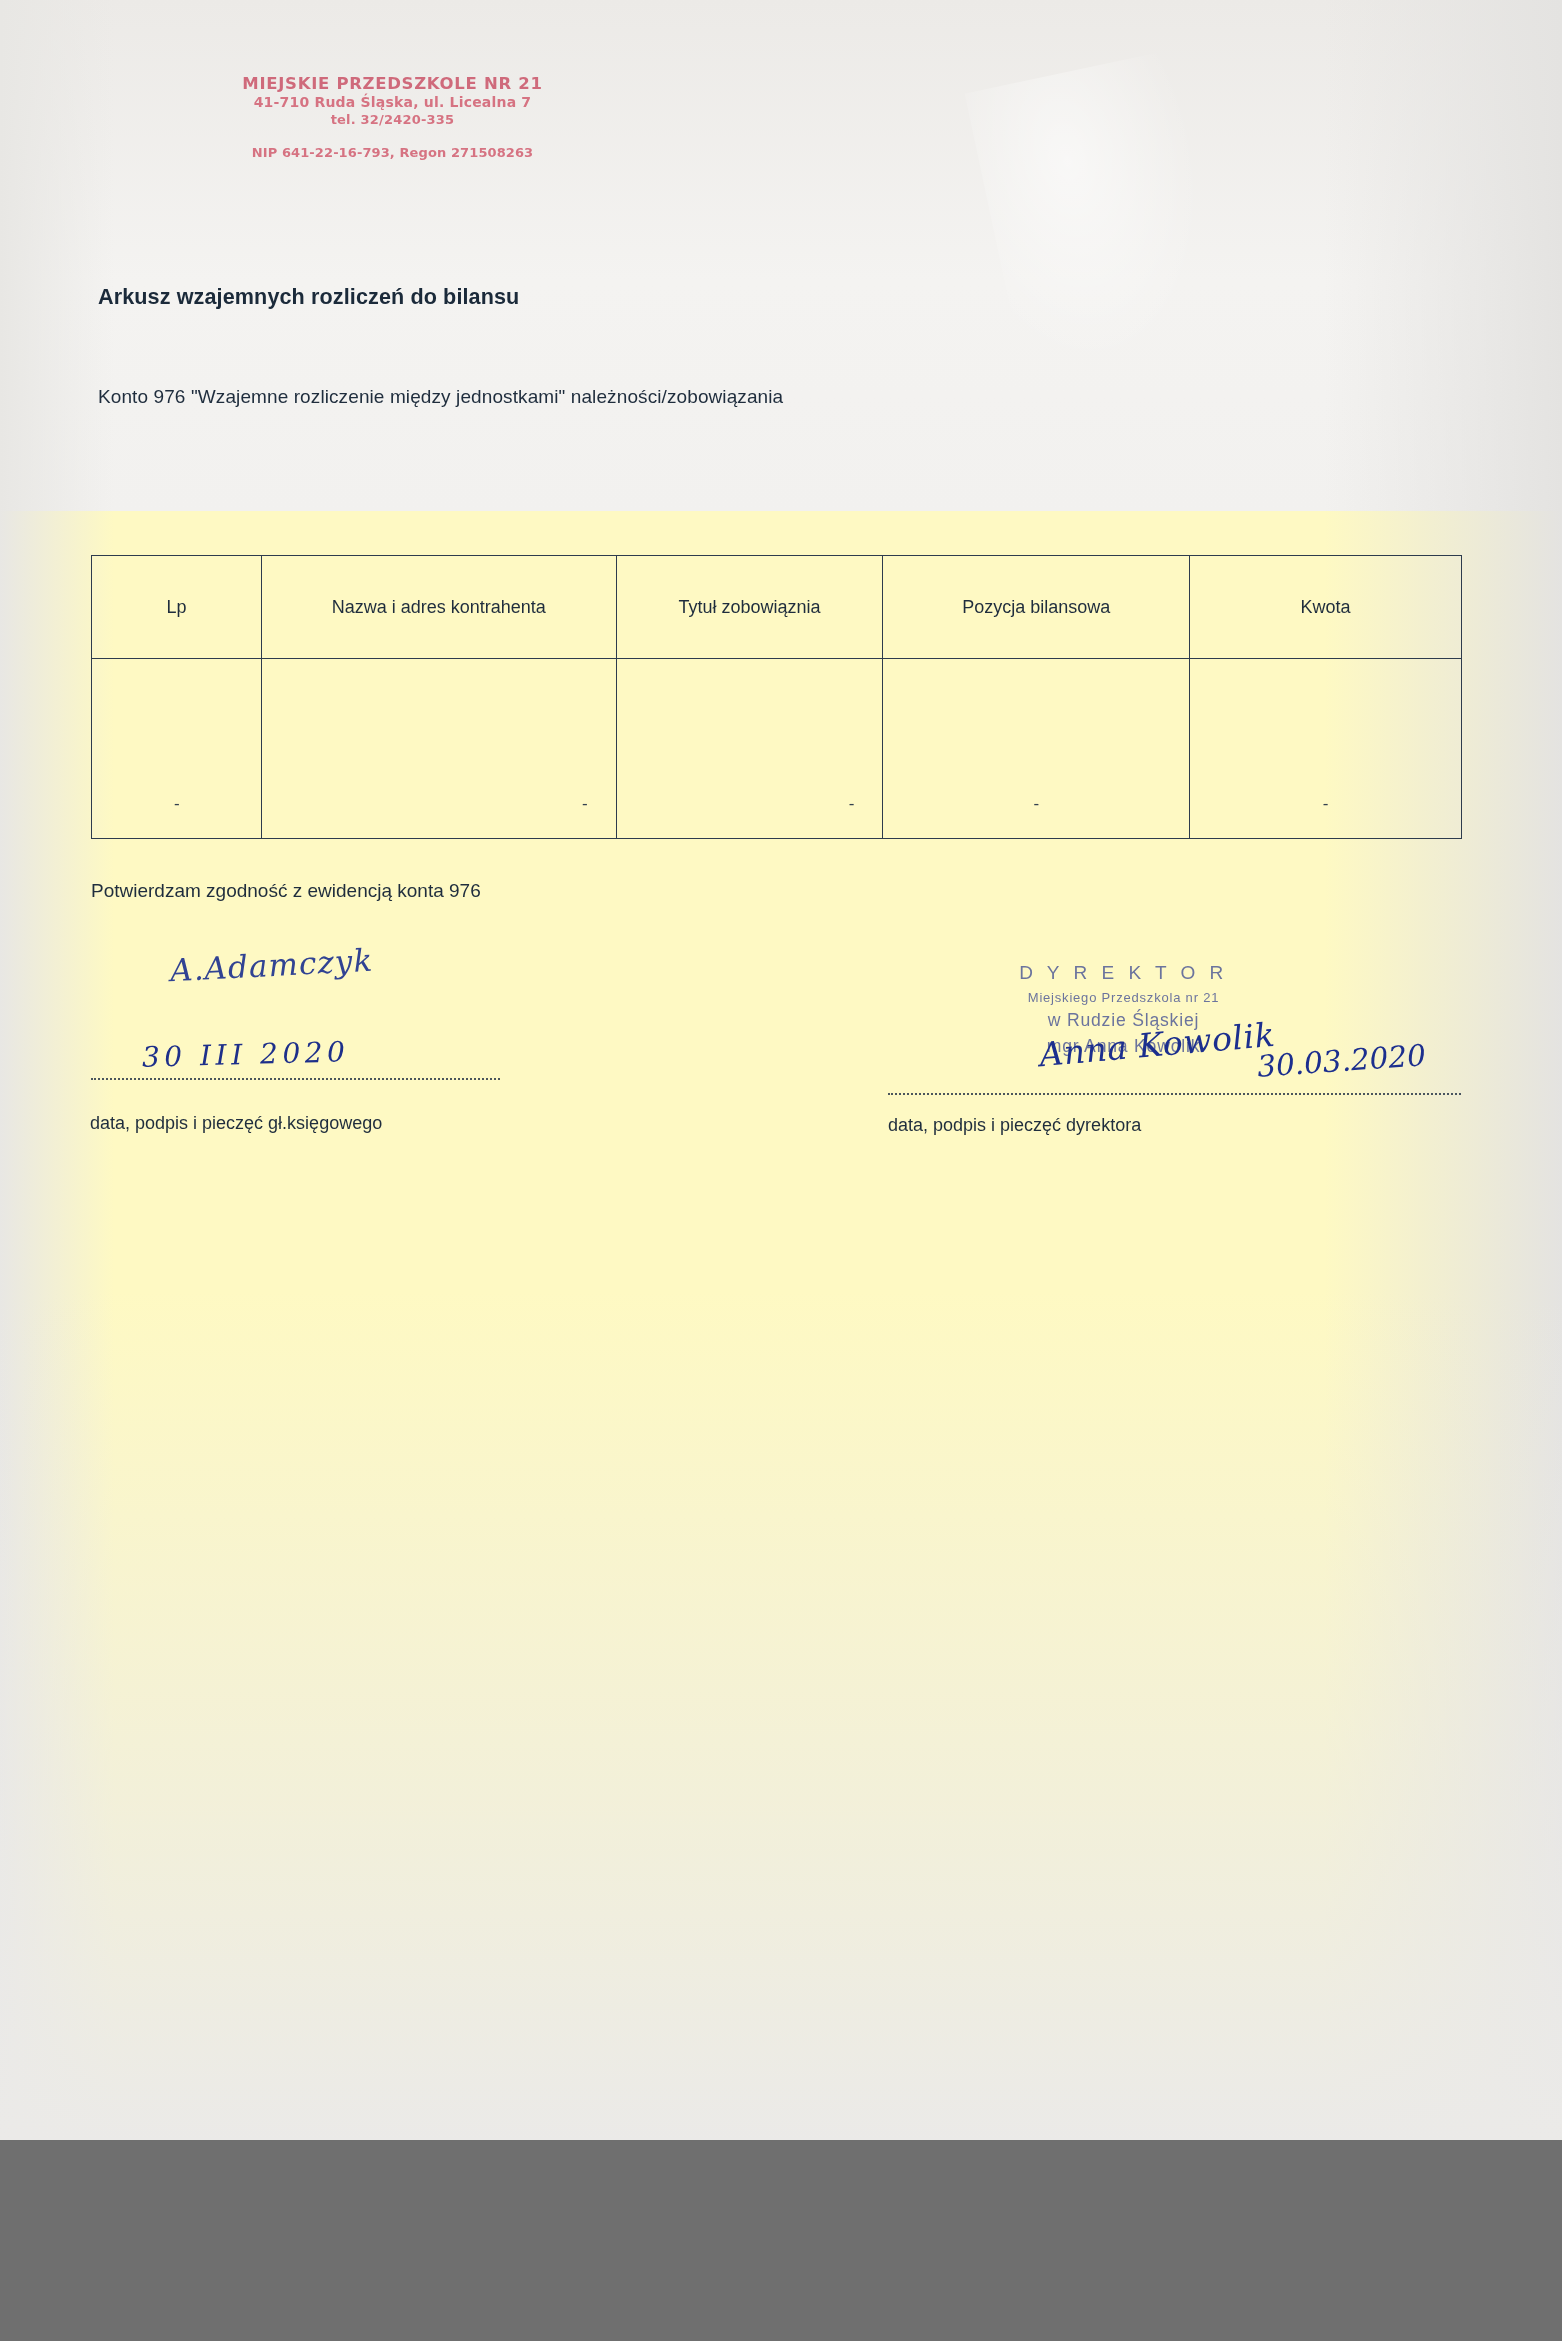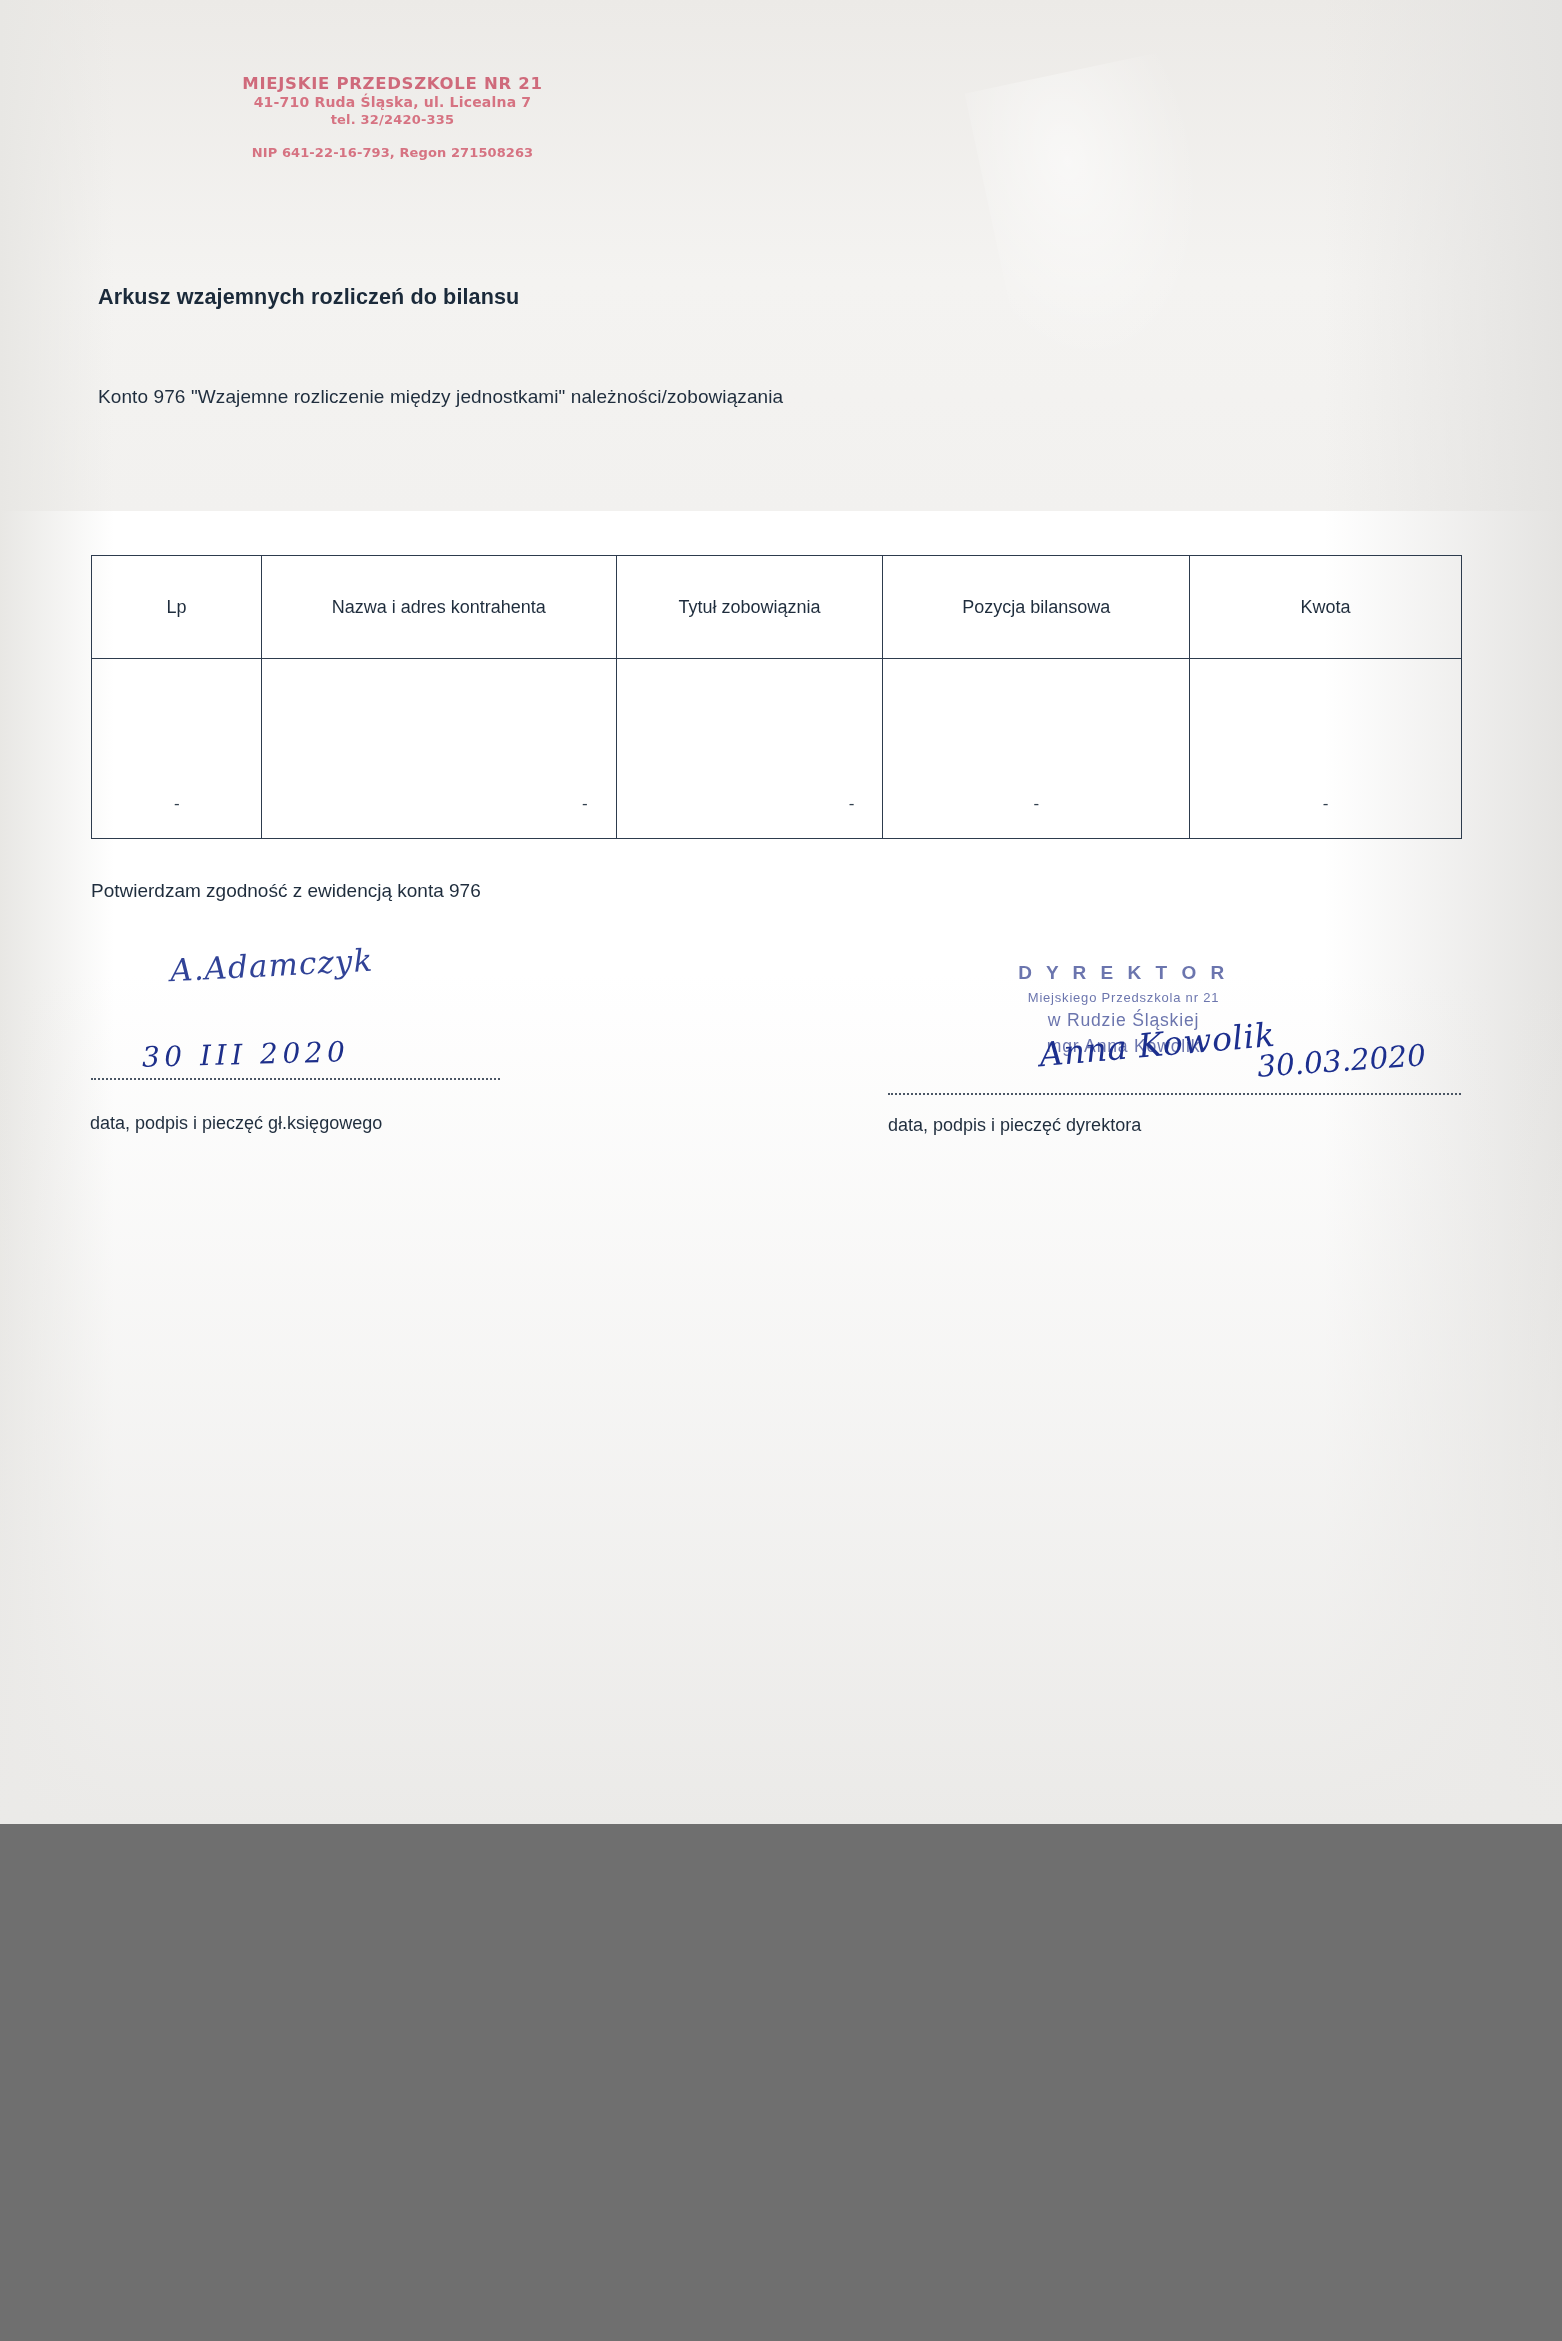--- a/index.html
+++ b/index.html
@@ -7,22 +7,22 @@
     padding: 0;
     background: #6f6f6f;
   }
   body {
     font-family: "Liberation Sans", sans-serif;
   }
   
   .page {
     position: relative;
     width: 1562px;
-    height: 1824px;
-    background: #ffffff;
+    height: 2140px;
+    background: #fef9c3;
     overflow: hidden;
   }
   
   .paper-shade-top {
     position: absolute;
     left: 0; top: 0;
     width: 1562px; height: 511px;
     background: linear-gradient(180deg, #eceae7 0%, #f4f3f1 55%, #f2f1ef 100%);
     pointer-events: none;
   }
@@ -226,21 +226,21 @@
     top: 959px;
     width: 431px;
     text-align: center;
     color: #33418f;
     opacity: 0.72;
     line-height: 1.5;
   }
   .sig-right-stamp .r1 {
     font-size: 19px;
     letter-spacing: 4.5px;
-    font-weight: 700;
+    font-weight: 400;
   }
   .sig-right-stamp .r2 { font-size: 13px; letter-spacing: 0.8px; }
   .sig-right-stamp .r3 { font-size: 17.6px; letter-spacing: 0.8px; }
   .sig-right-stamp .r4 { font-size: 17.6px; letter-spacing: 0.8px; }
 
   .sig-right-handwriting {
     position: absolute;
     left: 1039px;
     top: 1025px;
     font-family: "DejaVu Serif", serif;

